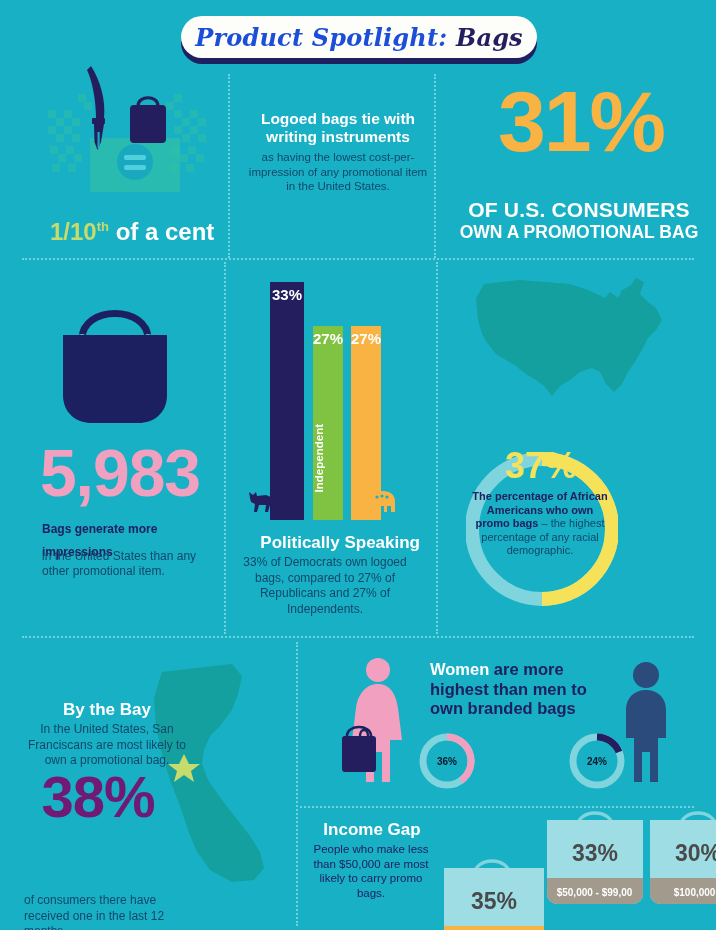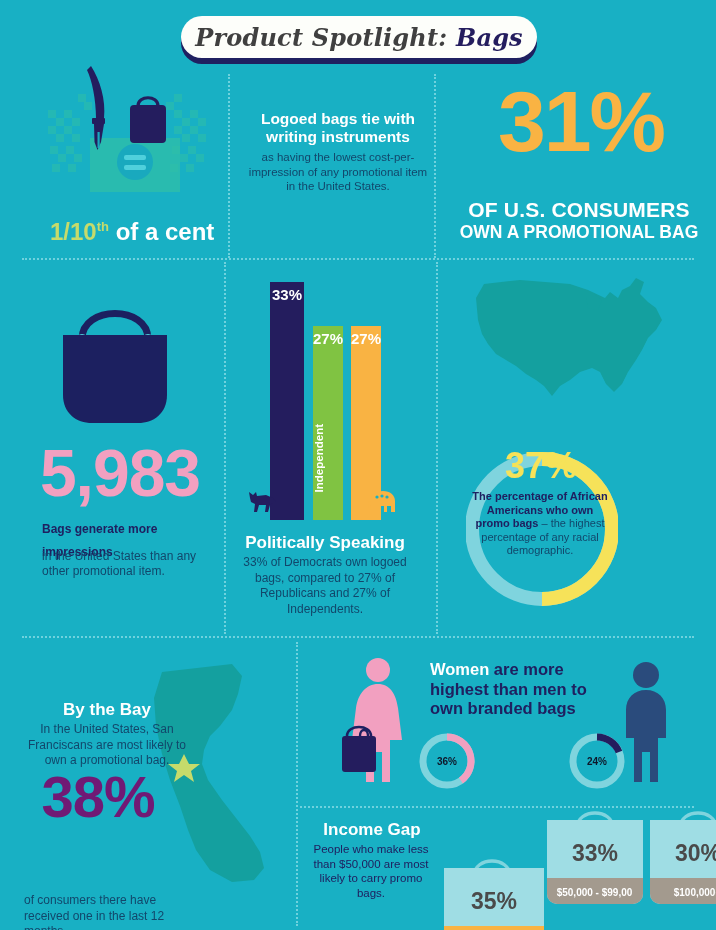--- a/index.html
+++ b/index.html
@@ -22,21 +22,21 @@
     left:181px;top:16px;width:356px;height:42px;
     background:#FDFEFA;border-radius:22px;
     display:flex;align-items:center;justify-content:center;
   }
   .title-text{
     font-family:"DejaVu Serif", serif;
     font-style:italic;font-weight:bold;
     font-size:24px;letter-spacing:.2px;
     white-space:nowrap;
   }
-  .title-a{color:#404040;}
+  .title-a{color:#1d4ed8;}
   .title-b{color:#241D5E;}
 
   
   .hdot{
     height:0;border-top:2px dotted #6FD2DE;
   }
   .vdot{
     width:0;border-left:2px dotted #6FD2DE;
   }
 
@@ -97,21 +97,21 @@
     font-size:15px;font-weight:bold;color:#FFFFFF;text-align:center;
   }
   .vert-lab{
     position:absolute;left:0;right:0;bottom:28px;
     font-size:11.5px;font-weight:bold;color:#FFFFFF;
     writing-mode:vertical-rl;transform:rotate(180deg);
     text-align:left;display:flex;justify-content:center;
   }
   .polihead{
     left:230px;top:533px;width:190px;
-    font-size:17px;font-weight:bold;color:#FFFFFF;text-align:center;
+    font-size:17px;font-weight:bold;color:#FFFFFF;text-align:right;
   }
   .polibody{
     left:228px;top:555px;width:194px;
     font-size:12px;color:#12476B;line-height:15.5px;text-align:center;
   }
 
   
   .d37num{
     left:476px;top:448px;width:130px;
     font-size:36px;font-weight:bold;color:#F6E259;text-align:center;line-height:36px;

